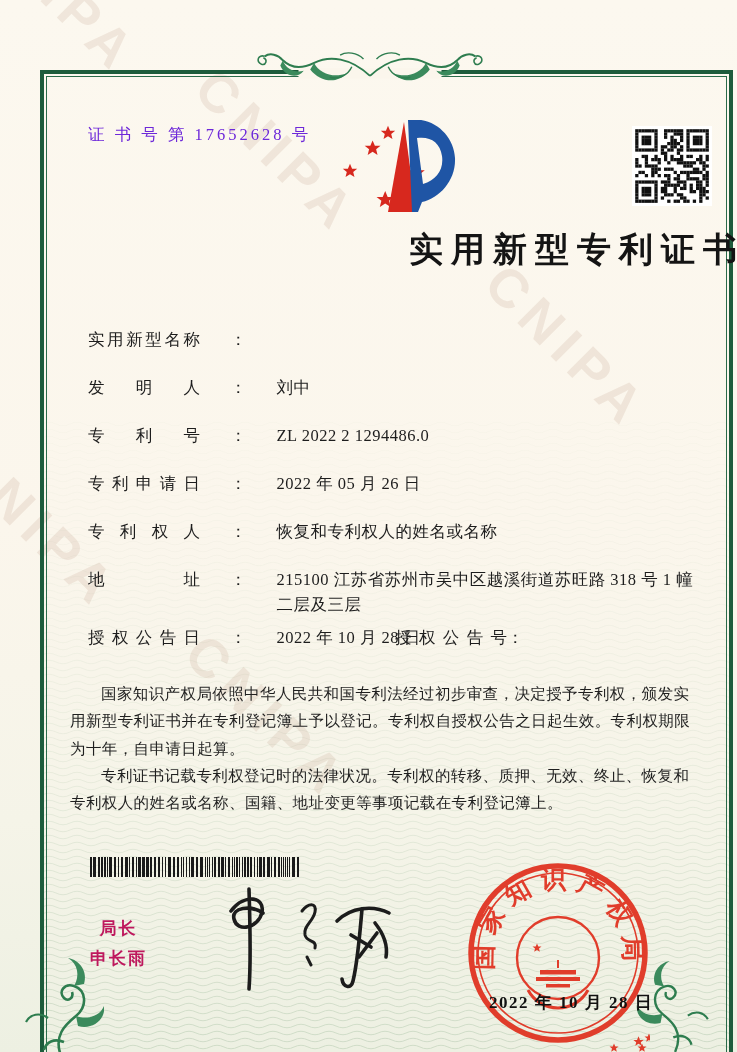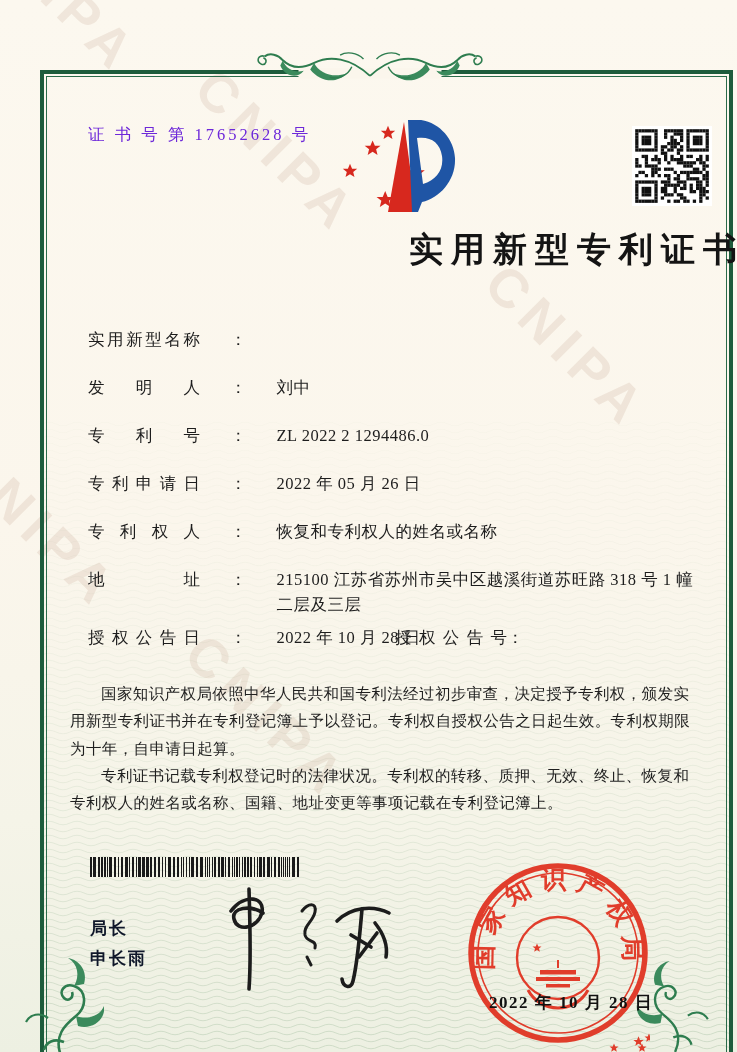--- a/index.html
+++ b/index.html
@@ -42,21 +42,21 @@
   .fcolon{flex:0 0 16px;}
   .fvalue{letter-spacing:0.5px;}
   .frow-double{position:relative;}
   .grant-no{position:absolute;left:307px;top:0;display:flex;}
   .paras{
     left:70px;top:680px;width:624px;font-size:15.5px;line-height:1.76;
     color:#1f1f1f;letter-spacing:0.4px;
   }
   .paras p{margin:0;text-indent:2em;}
   .director{left:90px;top:914px;font-family:"Liberation Sans","DejaVu Sans",sans-serif;
-    font-size:17px;font-weight:600;color:#0f172a;line-height:30px;letter-spacing:2px;z-index:4;}
+    font-size:17px;font-weight:600;color:#be185d;line-height:30px;letter-spacing:2px;z-index:4;text-align:center;}
   .seal-date{
     left:489px;top:991px;font-size:17px;color:#111;letter-spacing:1.5px;z-index:6;
     font-weight:bold;
   }
   svg{display:block;}
   .nopointer{pointer-events:none;}
 </style>
 </head>
 <body>
 

